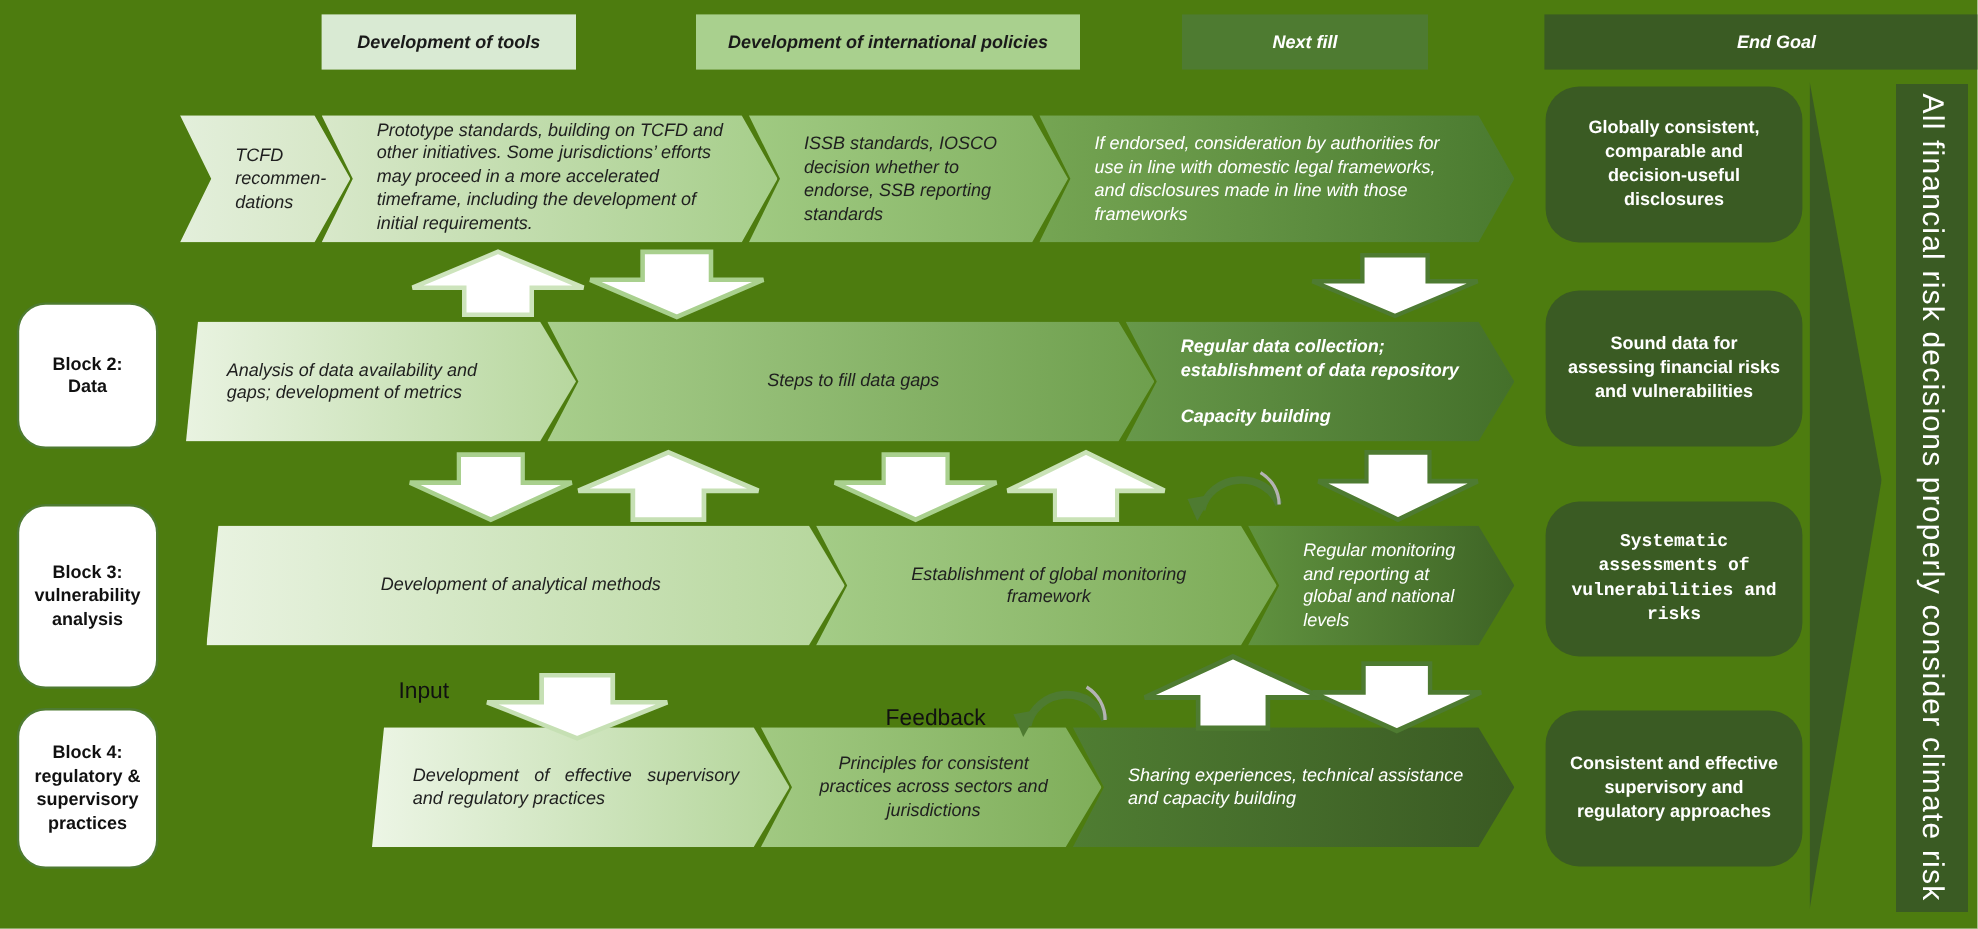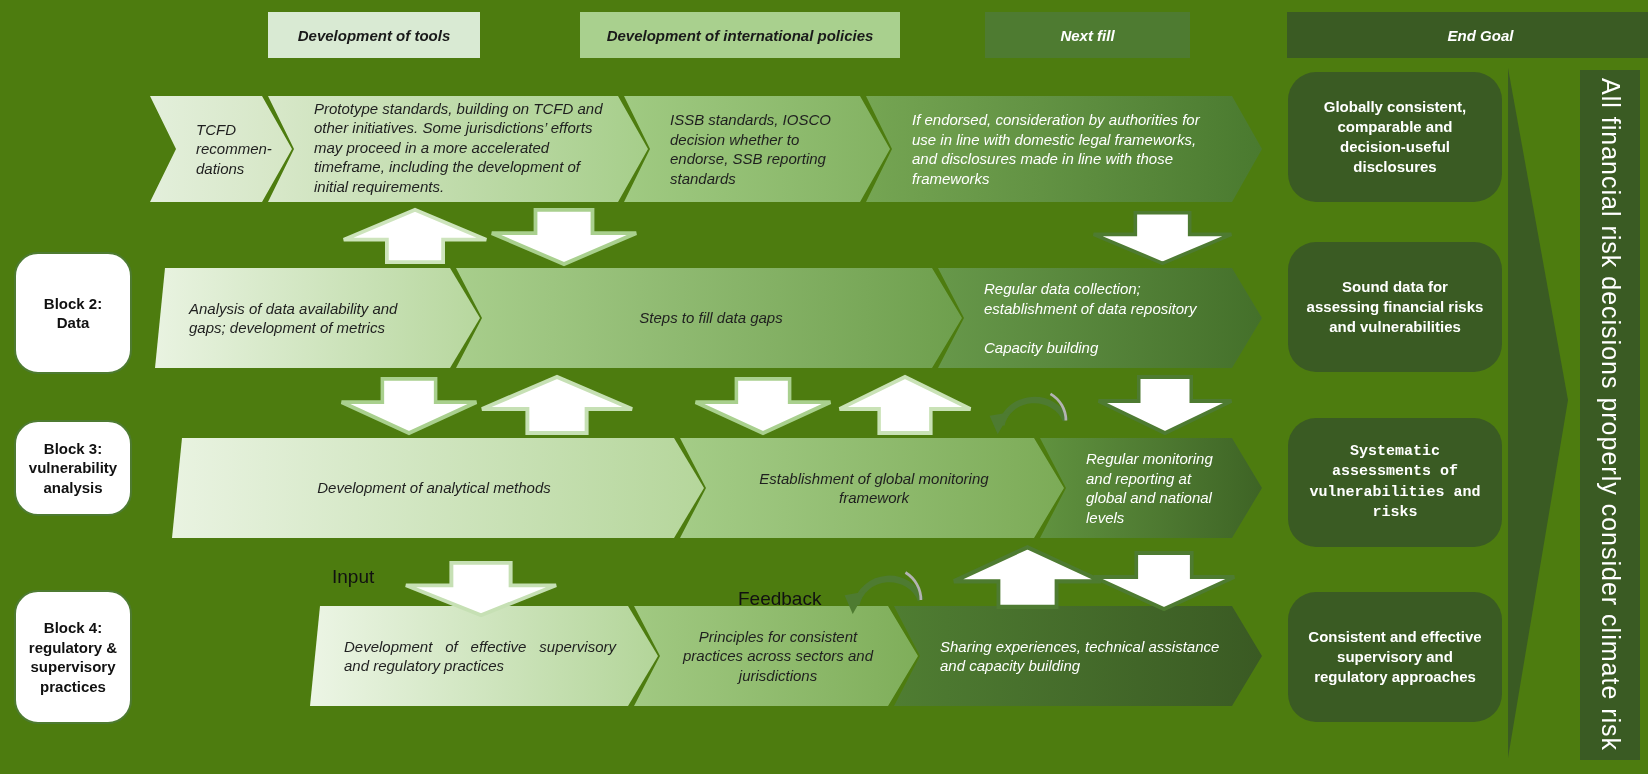--- a/index.html
+++ b/index.html
@@ -12,21 +12,21 @@
   .colhead.dark{color:#ffffff;}
   .h-tools{left:268px;width:212px;background:#d9ead3;}
   .h-policies{left:580px;width:320px;background:#a9d08e;}
   .h-next{left:985px;width:205px;background:#4e7b31;}
   .h-goal{left:1287px;width:387px;background:#3a5b23;}
 
   
   .block{position:absolute;left:14px;width:118px;border:2px solid #4e7b31;border-radius:24px;background:#ffffff;
          display:flex;align-items:center;justify-content:center;text-align:center;
          font-size:15px;font-weight:bold;color:#111;white-space:pre-line;line-height:1.3;padding:4px;box-sizing:border-box;}
-  .b1{top:70px;height:132px;} .b2{top:252px;height:122px;} .b3{top:420px;height:96px;} .b4{top:590px;height:134px;}
+  .b1{top:70px;height:132px;} .b2{top:252px;height:122px;} .b3{top:420px;height:154px;} .b4{top:590px;height:134px;}
 
   
   .seg{position:absolute;display:flex;align-items:center;box-sizing:border-box;
        font-size:15px;font-style:italic;color:#1f1f1f;line-height:1.3;}
   .seg .seg-text{width:100%;}
   .seg.chev{clip-path:polygon(0 0, calc(100% - 30px) 0, 100% 50%, calc(100% - 30px) 100%, 0 100%, 26px 50%);
             padding:6px 42px 6px 46px;}
   .seg.first{clip-path:polygon(10px 0, calc(100% - 30px) 0, 100% 50%, calc(100% - 30px) 100%, 0 100%);
              padding:6px 42px 6px 34px;}
   .seg.dark{color:#ffffff;}
@@ -95,21 +95,21 @@
   <div class="seg chev dark g-r1s4" style="left:866px;top:96px;width:396px;height:106px;">
       <div class="seg-text">If endorsed, consideration by authorities for use in line with domestic legal frameworks, and disclosures made in line with those frameworks</div>
     </div>
 
   <div class="seg first g-r2s1" style="left:155px;top:268px;width:325px;height:100px;">
       <div class="seg-text">Analysis of data availability and gaps; development of metrics</div>
     </div>
   <div class="seg chev center g-r2s2" style="left:456px;top:268px;width:506px;height:100px;">
       <div class="seg-text">Steps to fill data gaps</div>
     </div>
-  <div class="seg chev dark pre g-r2s3" style="left:938px;top:268px;width:324px;height:100px;">
+  <div class="seg chev dark pre g-r2s3" style="left:938px;top:268px;width:324px;height:100px;font-weight:bold;">
       <div class="seg-text">Regular data collection; establishment of data repository
 
 Capacity building</div>
     </div>
 
   <div class="seg first center g-r3s1" style="left:172px;top:438px;width:532px;height:100px;justify-content:flex-end;">
       <div class="seg-text">Development of analytical methods</div>
     </div>
   <div class="seg chev center g-r3s2" style="left:680px;top:438px;width:384px;height:100px;">
       <div class="seg-text">Establishment of  global monitoring framework</div>

